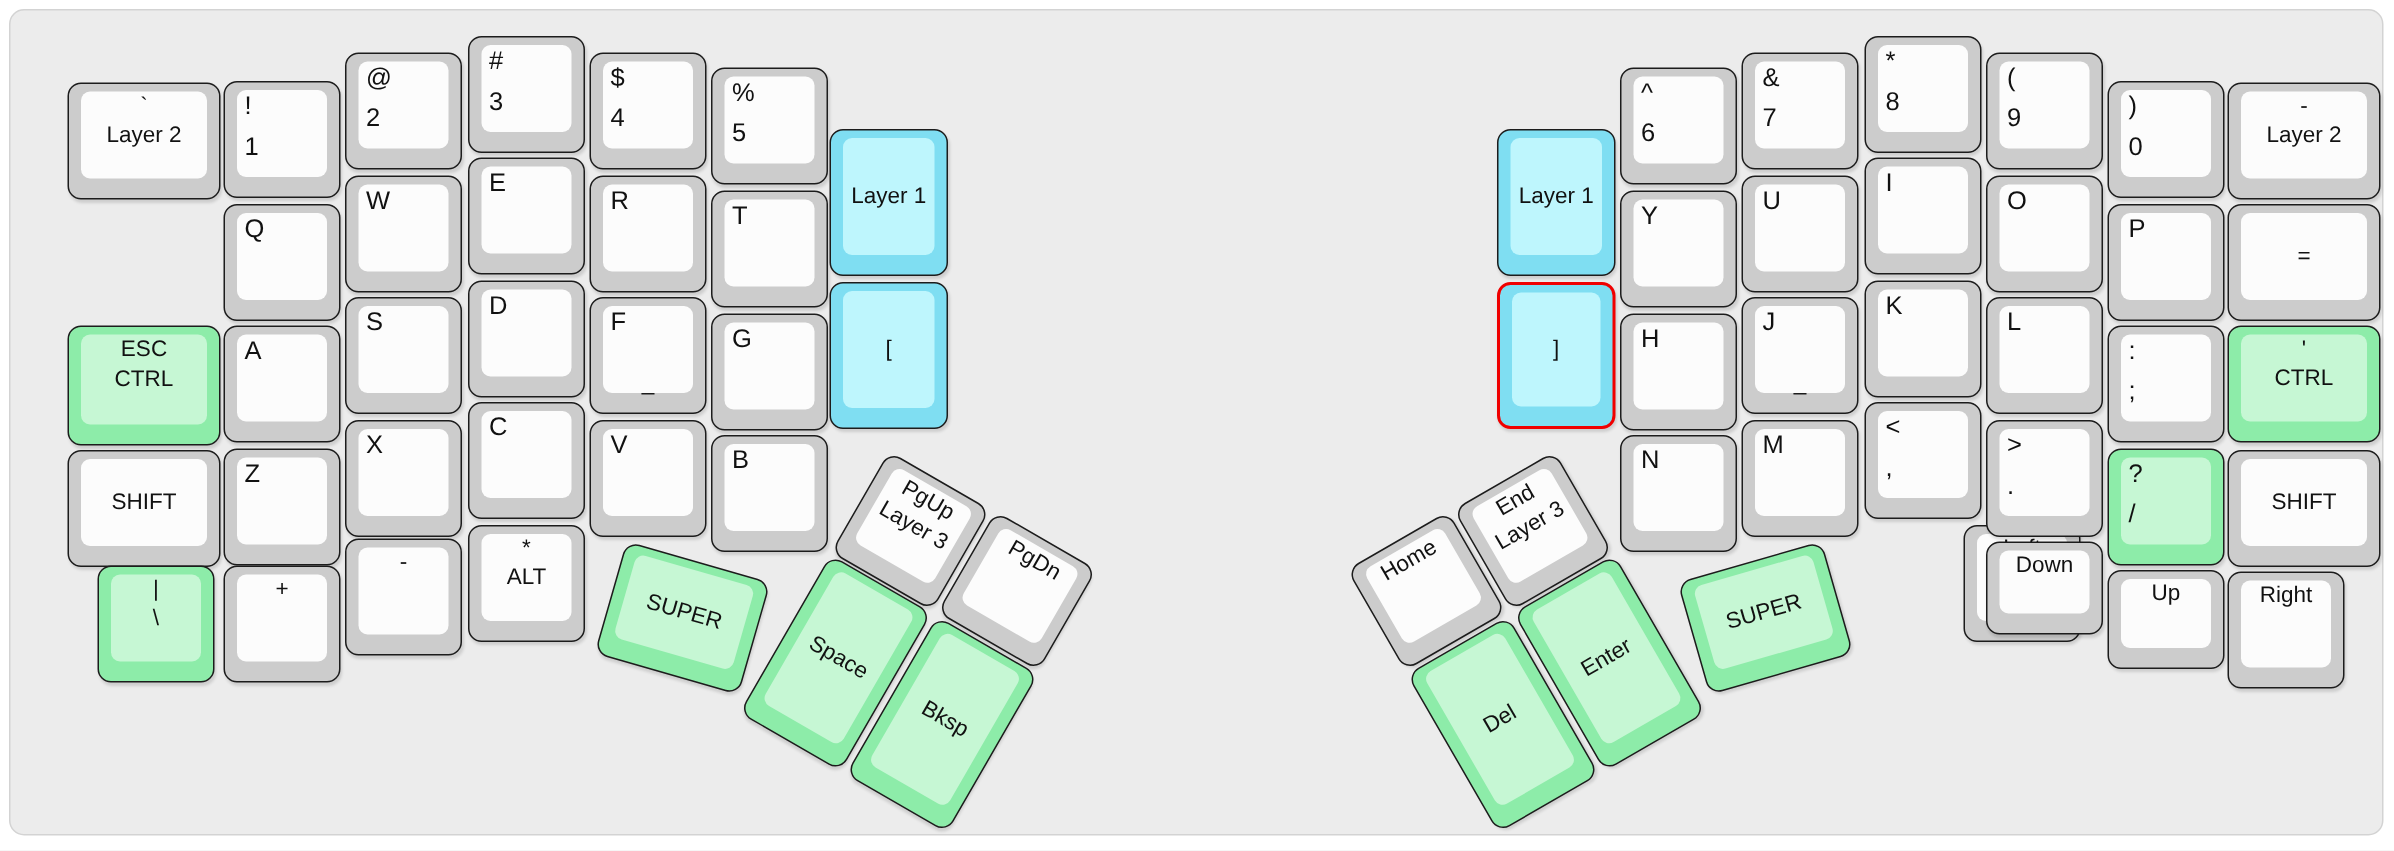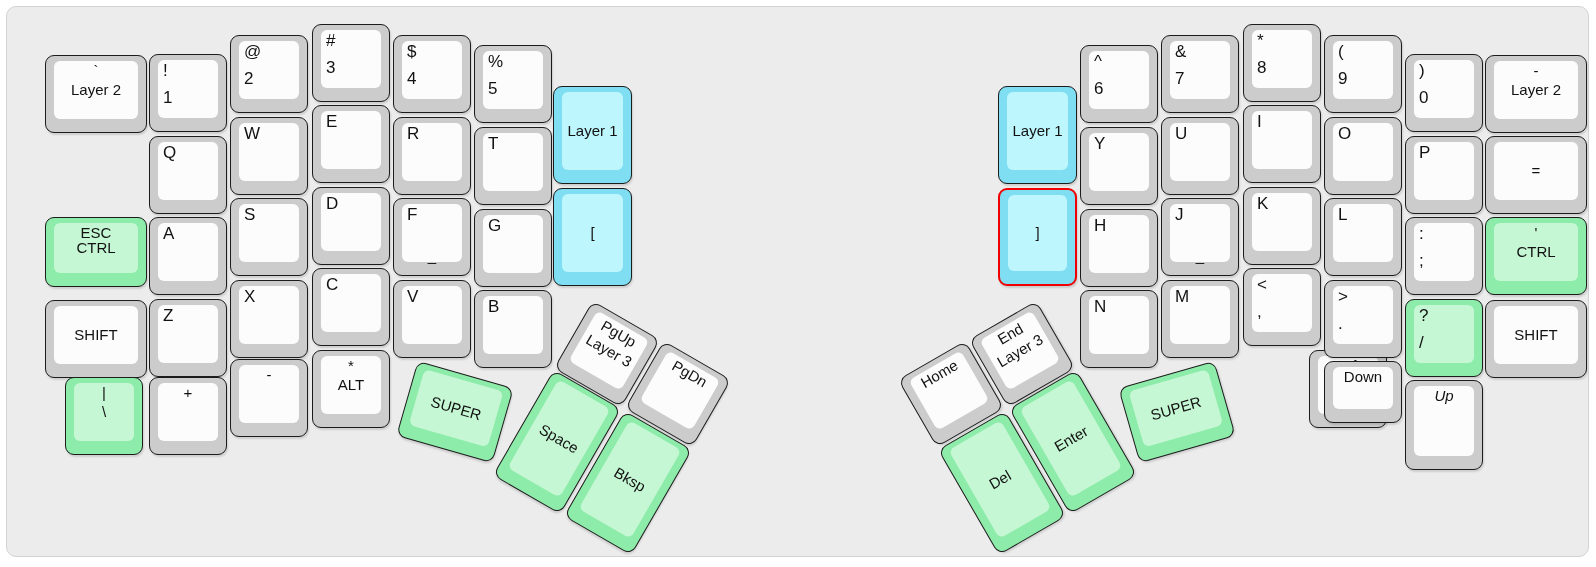--- a/index.html
+++ b/index.html
@@ -45,21 +45,21 @@
 </head>
 <body style="--page-bg: #ffffff;">
 
 <div class="panel">
     <div class="key c-gray" style="left: 38px; top: 48px; width: 102px; height: 78px;">
       <div class="keytop">
         <div class="leg leg-tc">`</div>
         <div class="leg leg-mc">Layer 2</div>
       </div>
     </div>
-    <div class="key c-green" style="left: 38px; top: 210px; width: 102px; height: 70px;">
+    <div class="key c-green" style="left: 38px; top: 210px; width: 102px; height: 80px;">
       <div class="keytop">
         <div class="leg leg-tc">ESC</div>
         <div class="leg leg-mc">CTRL</div>
       </div>
     </div>
     <div class="key c-gray" style="left: 38px; top: 293px; width: 102px; height: 78px;">
       <div class="keytop">
         <div class="leg leg-mc">SHIFT</div>
       </div>
     </div>
@@ -350,21 +350,21 @@
         <div class="leg leg-tl">:</div>
         <div class="leg leg-bl">;</div>
       </div>
     </div>
     <div class="key c-green" style="left: 1398px; top: 292px; width: 78px; height: 78px;">
       <div class="keytop">
         <div class="leg leg-tl">?</div>
         <div class="leg leg-bl">/</div>
       </div>
     </div>
-    <div class="key c-gray" style="left: 1398px; top: 373px; width: 78px; height: 90px; font-style: italic;">
+    <div class="key c-gray" style="left: 1398px; top: 373px; width: 78px; height: 66px;">
       <div class="keytop">
         <div class="leg leg-tc">Up</div>
       </div>
     </div>
     <div class="key c-gray" style="left: 1478px; top: 48px; width: 102px; height: 78px;">
       <div class="keytop">
         <div class="leg leg-tc">-</div>
         <div class="leg leg-mc">Layer 2</div>
       </div>
     </div>
@@ -375,20 +375,25 @@
     </div>
     <div class="key c-green" style="left: 1478px; top: 210px; width: 102px; height: 78px;">
       <div class="keytop">
         <div class="leg leg-tc">'</div>
         <div class="leg leg-mc">CTRL</div>
       </div>
     </div>
     <div class="key c-gray" style="left: 1478px; top: 293px; width: 102px; height: 78px;">
       <div class="keytop">
         <div class="leg leg-mc">SHIFT</div>
+      </div>
+    </div>
+    <div class="key c-gray" style="left: 1478px; top: 374px; width: 78px; height: 78px;">
+      <div class="keytop">
+        <div class="leg leg-tc">Right</div>
       </div>
     </div>
     <div class="key c-gray" style="left: 905px; top: 348px; width: 78px; height: 78px; transform: rotate(-30deg);">
       <div class="keytop">
         <div class="leg leg-tc">Home</div>
       </div>
     </div>
     <div class="key c-gray" style="left: 976px; top: 308px; width: 78px; height: 78px; transform: rotate(-30deg);">
       <div class="keytop">
         <div class="leg leg-tc">End</div>

